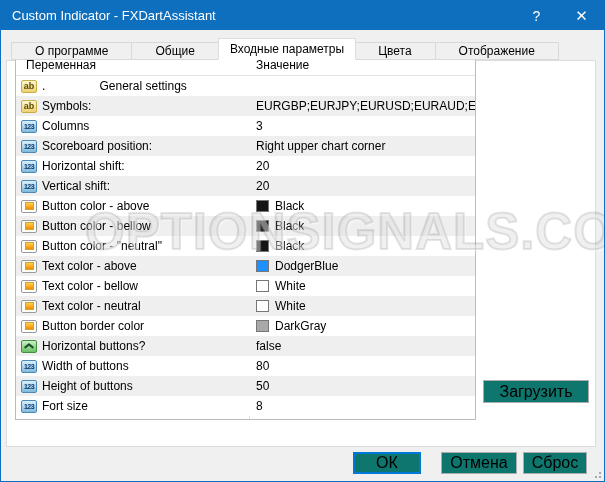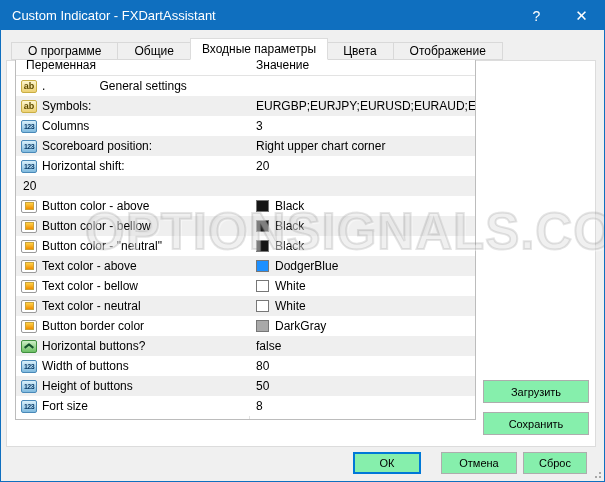--- a/index.html
+++ b/index.html
@@ -12,21 +12,21 @@
   }
   
   .titlebar{position:absolute;left:0;top:0;right:0;height:29px;background:var(--c-titlebar,#0f6fbf);
     display:flex;align-items:center;color:#fff;}
   .titlebar .title{flex:1;padding-left:11px;font-size:13px;white-space:nowrap;}
   .cap-btn{width:45px;height:29px;display:flex;align-items:center;justify-content:center;
     font-size:14px;cursor:default;}
   .cap-btn.close{font-size:15px;}
   
   .tabs{position:absolute;left:10px;top:38px;height:21px;display:flex;align-items:flex-end;z-index:3;}
-  .tab{height:18px;padding:0 16px;display:flex;align-items:center;background:#f0f0f0;
+  .tab{height:18px;padding:0 23px;display:flex;align-items:center;background:#f0f0f0;
     border:1px solid #d9d9d9;border-left:none;font-size:12px;white-space:nowrap;}
   .tab:first-child{border-left:1px solid #d9d9d9;}
   .tab.active{height:22px;background:#fff;border:1px solid #dcdcdc;border-bottom:1px solid #fff;
     padding:0 11px;margin:0 -1px;position:relative;z-index:4;}
   
   .tabpage{position:absolute;left:5px;top:59px;width:590px;height:387px;background:#fff;
     border:1px solid #dcdcdc;}
   
   .ptable{position:absolute;left:14px;top:52px;width:461px;height:367px;background:#fff;
     border:1px solid #bcbcbc;overflow:hidden;}
@@ -53,22 +53,22 @@
     border:1px solid #caa53c;}
   .picon-bool{background:linear-gradient(#cdeec6,#6cbf63);border:1px solid #3f8f3f;}
   .picon-bool i{position:relative;display:block;width:10px;height:8px;}
   .picon-bool i::before{content:"";position:absolute;left:0;top:3px;width:6px;height:2px;
     background:#14522c;transform:rotate(-38deg);}
   .picon-bool i::after{content:"";position:absolute;left:4px;top:3px;width:6px;height:2px;
     background:#14522c;transform:rotate(38deg);}
   
   .swatch{display:inline-block;width:13px;height:12px;border:1px solid #777;margin-right:6px;flex:0 0 13px;}
   
-  .btn{position:absolute;background:#86efac;border:1px solid #adadad;display:flex;align-items:center;
-    justify-content:center;font-size:11px;cursor:default;}
+  .btn{position:absolute;background:#0f766e;border:1px solid #adadad;display:flex;align-items:center;
+    justify-content:center;font-size:16px;cursor:default;}
   .btn-load{left:482px;top:379px;width:106px;height:23px;}
   .btn-save{left:482px;top:411px;width:106px;height:23px;}
   .btn-ok{left:352px;top:451px;width:68px;height:22px;border:2px solid var(--c-accent,#0078d7);}
   .btn-cancel{left:440px;top:451px;width:76px;height:22px;}
   .btn-reset{left:522px;top:451px;width:64px;height:22px;}
   
   .watermark{position:absolute;left:84px;top:201px;font-size:51px;font-weight:bold;white-space:nowrap;
     letter-spacing:1px;color:rgba(140,140,140,0.13);-webkit-text-stroke:2px rgba(125,125,125,0.20);
     text-shadow:2px 2px 1px rgba(255,255,255,0.45);pointer-events:none;z-index:5;}
   
@@ -146,20 +146,24 @@
         <div class="prow">
           <div class="pcell-name">
             <span class="picon picon-number">123</span>
             <span class="pname">Horizontal shift:</span>
           </div>
           <div class="pcell-value">
             <span>20</span>
           </div>
         </div>
         <div class="prow alt">
+          <div class="pcell-name">
+            <span class="picon picon-number">123</span>
+            <span class="pname">Vertical shift:</span>
+          </div>
           <div class="pcell-value">
             <span>20</span>
           </div>
         </div>
         <div class="prow">
           <div class="pcell-name">
             <span class="picon picon-color">
               <i></i>
             </span>
             <span class="pname">Button color - above</span>
@@ -278,21 +282,20 @@
           <div class="pcell-value">
             <span>8</span>
           </div>
         </div>
       </div>
   </div>
 
   <div class="watermark">OPTIONSIGNALS.COM</div>
 
   <div class="btn btn-load">Загрузить</div>
-  <div class="btn btn-save">Сохранить</div>
 
   <div class="btn btn-ok">ОК</div>
   <div class="btn btn-cancel">Отмена</div>
   <div class="btn btn-reset">Сброс</div>
 
   <div class="grip">
       <i></i>
       <i></i>
       <i></i>
     </div>

